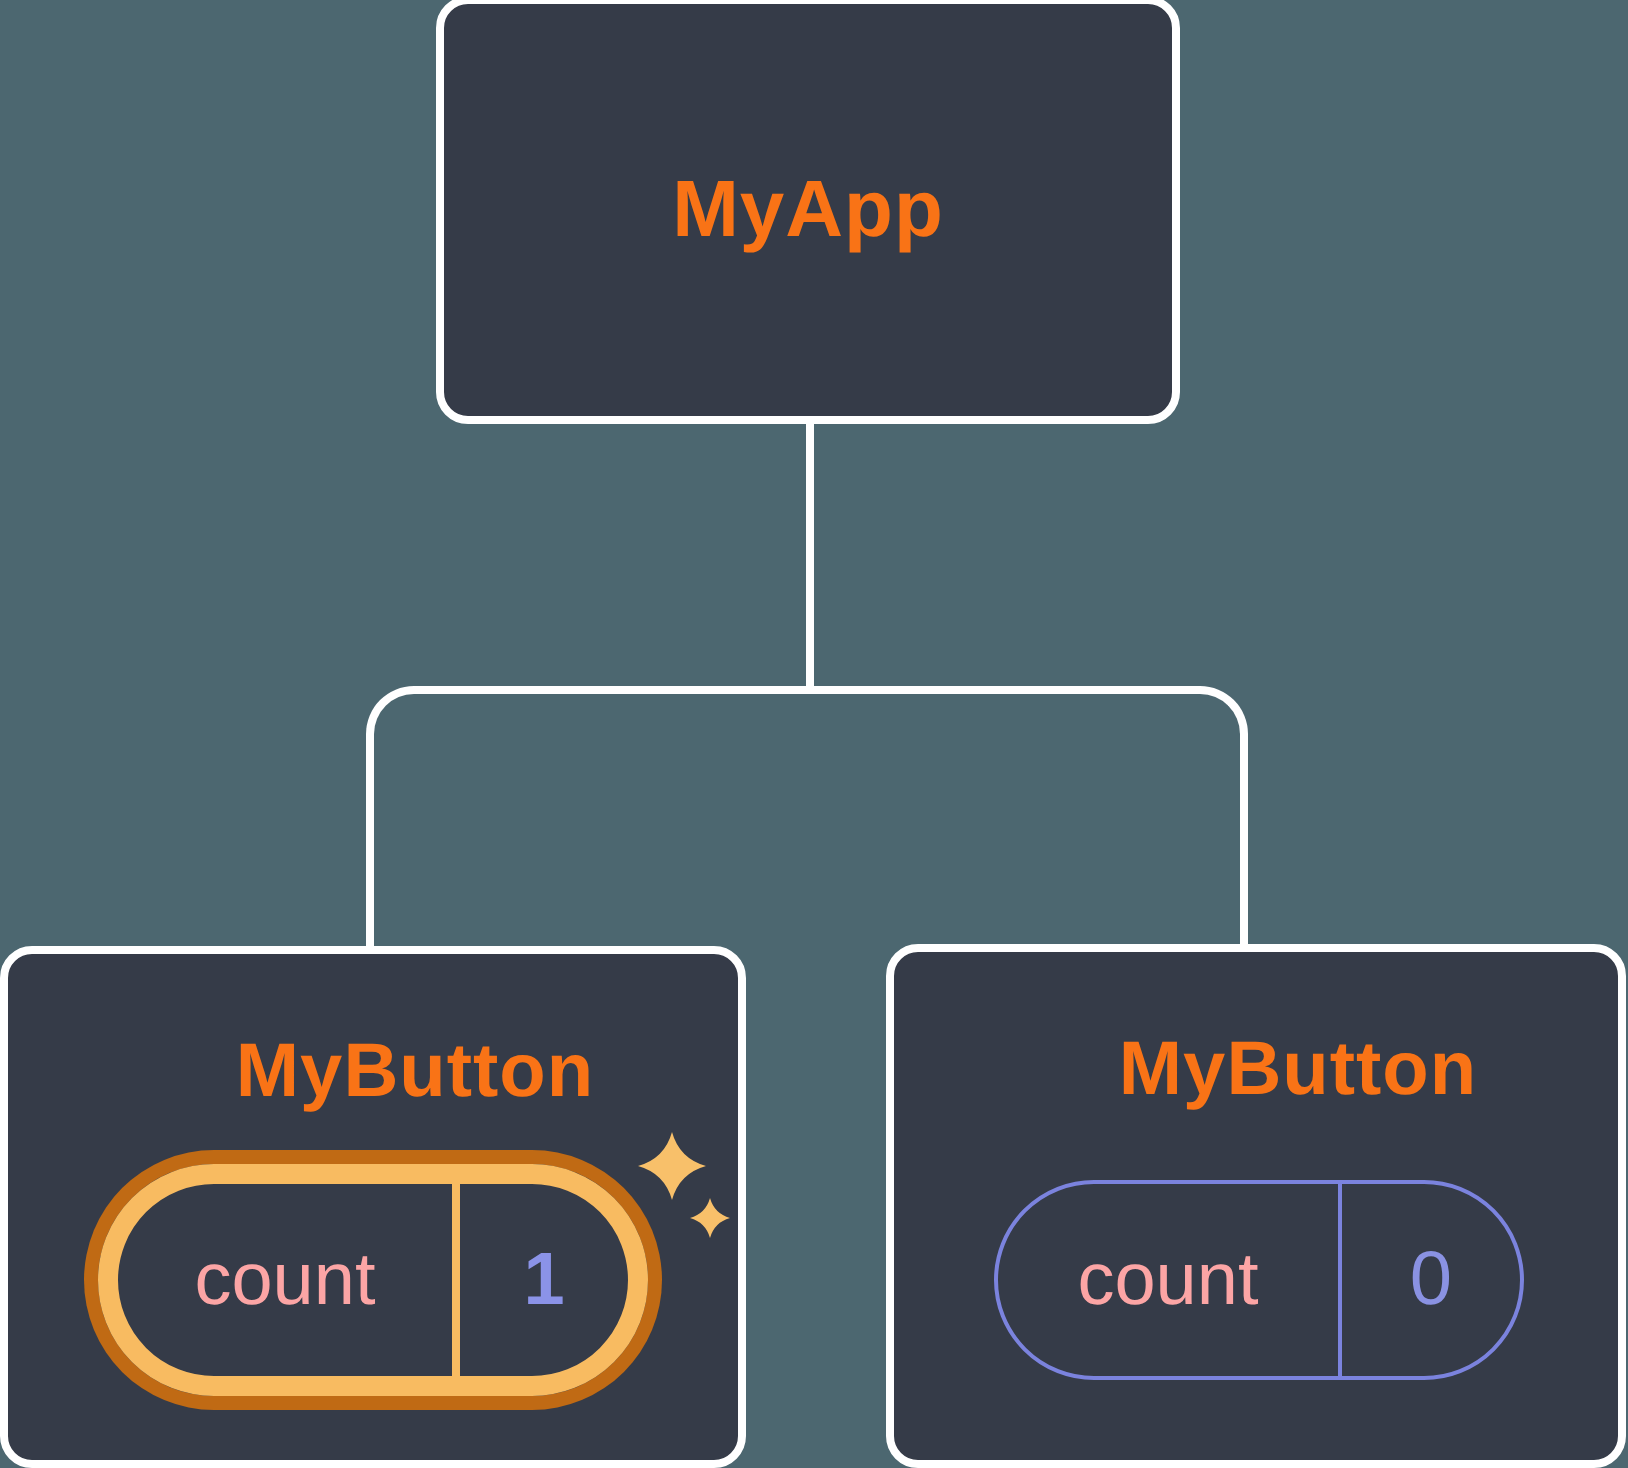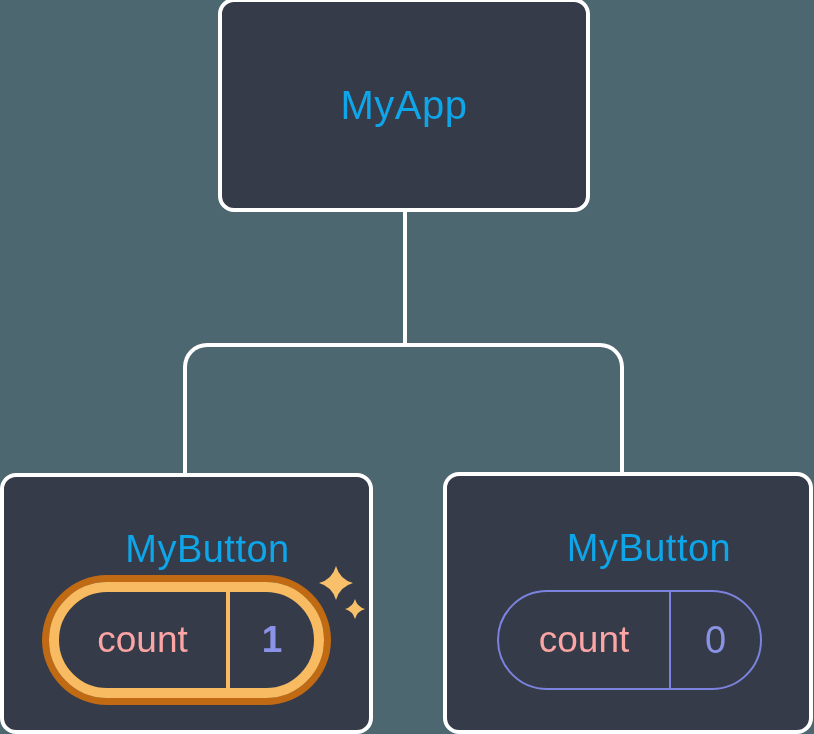--- a/index.html
+++ b/index.html
@@ -44,30 +44,30 @@
   }
   .node-root {
     left: 218px; top: -2px;
     width: 372px; height: 214px;
     display: flex; align-items: center; justify-content: center;
   }
   .node-child-left  { left: 0px;   top: 473px; width: 373px; height: 261px; }
   .node-child-right { left: 443px; top: 472px; width: 370px; height: 262px; }
 
   .node-title {
-    color: #0ea5e9;
+    color: #f97316;
     font-size: 40px;
-    font-weight: 400;
+    font-weight: 700;
     letter-spacing: 0.5px;
     text-align: center;
   }
   .child-title {
     position: absolute;
     left: 0; right: 0;
-    top: 51px;
+    top: 38px;
     font-size: 38px;
     margin-left: 42px;
   }
 
   
   .pill {
     position: absolute;
     box-sizing: border-box;
     border-radius: 999px;
     display: flex;

